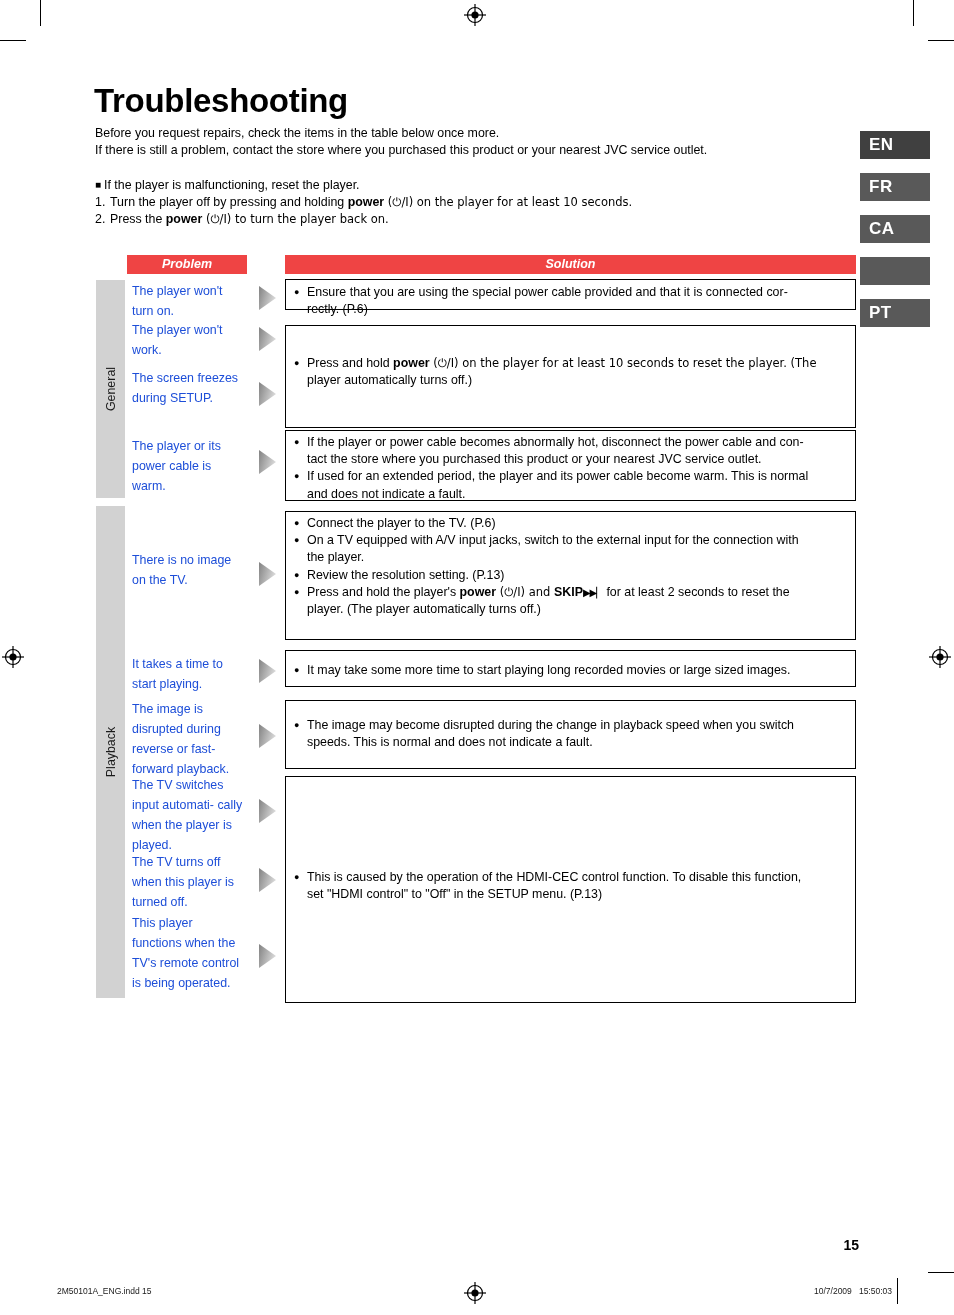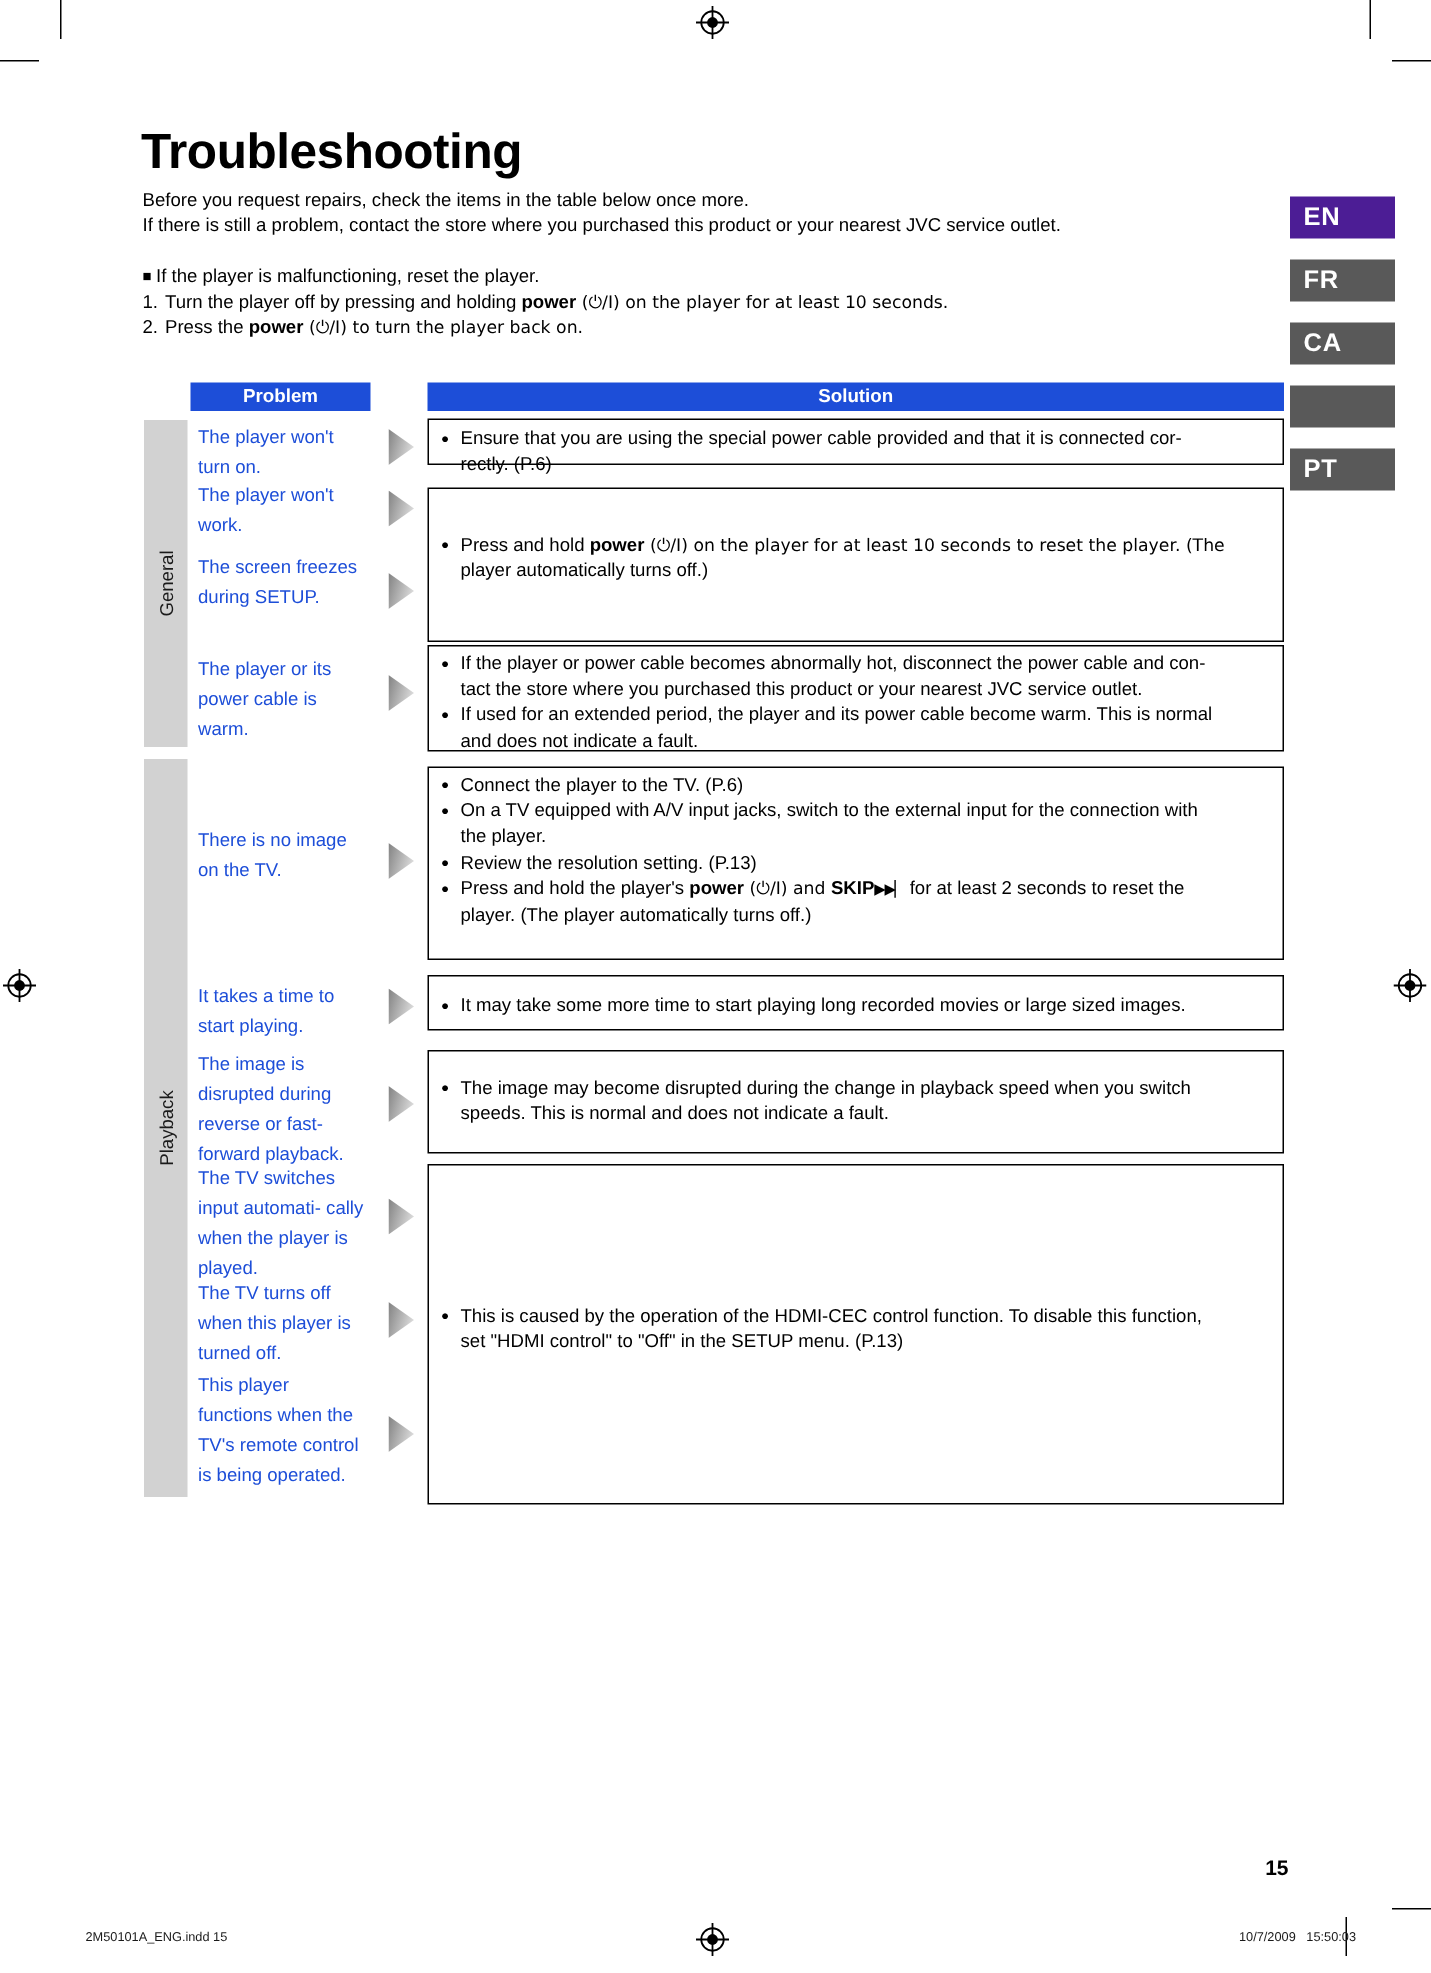--- a/index.html
+++ b/index.html
@@ -69,34 +69,35 @@
     background: #595959;
     color: #ffffff;
     font-size: 17px;
     font-weight: bold;
     display: flex;
     align-items: center;
     padding-left: 9px;
     box-sizing: border-box;
     letter-spacing: 0.5px;
   }
-  .lang-tab.active { background: #4c1d95; }
+  .lang-tab.active { background: #404040; }
 
   
   .table-area { position: absolute; left: 0; top: 0; }
 
   .hdr {
     position: absolute;
-    background: #1d4ed8;
+    background: #ef4444;
     color: #ffffff;
     font-size: 12.5px;
     font-weight: bold;
     height: 19px;
     line-height: 19px;
     text-align: center;
+    font-style: italic;
   }
   .hdr-problem { left: 127px; top: 255px; width: 120px; }
   .hdr-solution { left: 285px; top: 255px; width: 571px; }
 
   
   .catbar {
     position: absolute;
     left: 96px;
     width: 29px;
     background: #d2d2d2;
@@ -171,21 +172,21 @@
   }
   .foot-left {
     position: absolute;
     left: 57px;
     top: 1286px;
     font-size: 8.5px;
     color: #1a1a1a;
   }
   .foot-right {
     position: absolute;
-    right: 50px;
+    right: 62px;
     top: 1286px;
     font-size: 8.5px;
     color: #1a1a1a;
     white-space: pre;
   }
   .foot-rule {
     position: absolute;
     right: 0px;
     top: 1272px;
     width: 26px;

